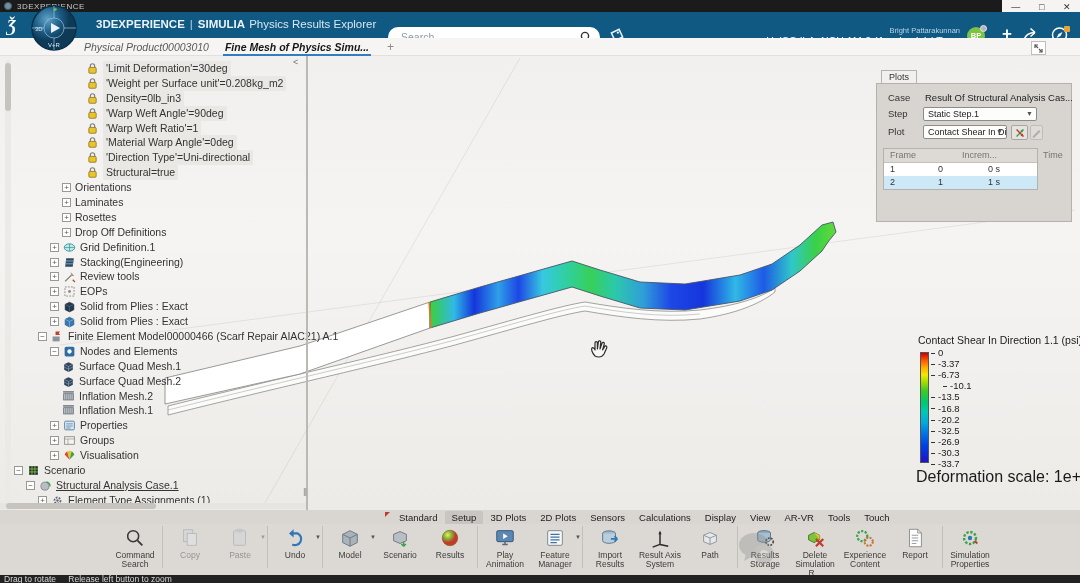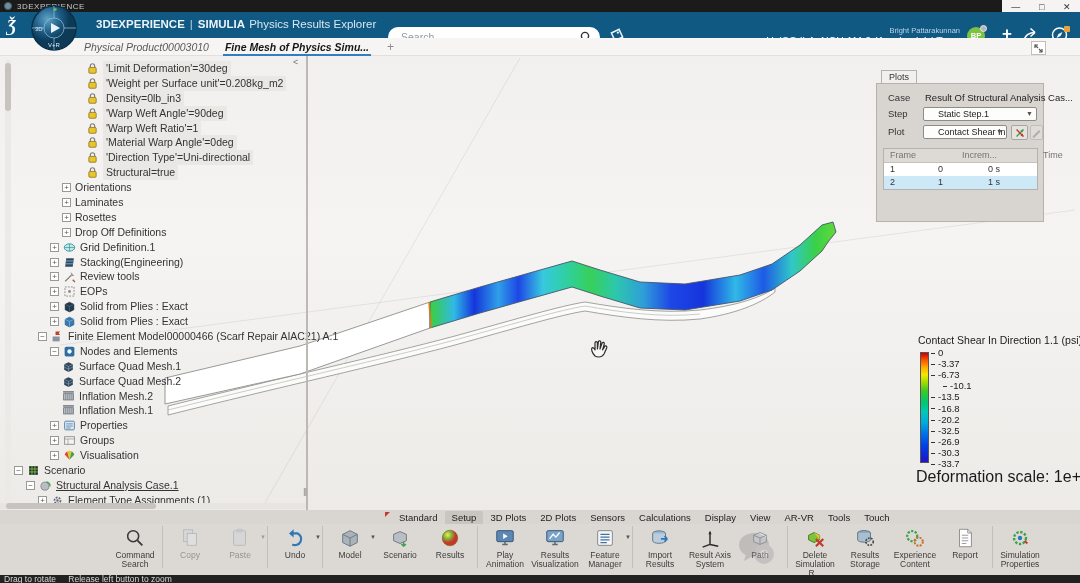--- a/index.html
+++ b/index.html
@@ -72,27 +72,27 @@
   #hscroll { position:absolute; left:0px; top:447px; width:306px; height:6px; background:#e7e5e2; }
   #hscroll .thumb { position:absolute; left:6px; width:150px; height:6px; background:#c7c4c0; border-radius:3px; }
   #splitter { position:absolute; left:306px; top:0; width:2px; height:454px; background:#bcb9b5; }
   #splitchev { position:absolute; left:293px; top:1px; font-size:9px; color:#777; }
   #splitgrip { position:absolute; left:303px; top:430px; width:8px; height:14px; color:#8f8d89; font-size:10px; line-height:14px; }
 
   
   #plotspanel { position:absolute; left:876px; top:14px; width:168px; height:152px; }
   #plotstab { position:absolute; left:5px; top:0; width:36px; height:14px; background:#f1f0ee;
     border:1px solid #b5b2ae; border-bottom:none; font-size:9px; color:#333; text-align:center; line-height:13px; }
-  #plotsbody { position:absolute; left:0; top:13px; width:168px; height:139px; background:#d8d5d1;
+  #plotsbody { position:absolute; left:0; top:13px; width:196px; height:139px; background:#d8d5d1;
     border:1px solid #b5b2ae; }
   .prow { position:absolute; left:0; width:168px; height:14px; font-size:9.5px; color:#333; }
   .prow .plabel { position:absolute; left:11px; top:1px; }
   .prow .pvalue { position:absolute; left:48px; top:1px; color:#222; white-space:nowrap; }
   .pselect { position:absolute; left:46px; top:0; height:14px; background:#fdfdfc; border:1px solid #8e8c88;
-    border-radius:2px; font-size:9px; color:#222; line-height:12px; padding-left:14px; white-space:nowrap; overflow:hidden; }
+    border-radius:2px; font-size:9px; color:#222; line-height:12px; padding-left:4px; white-space:nowrap; overflow:hidden; }
   .pselect .arr { position:absolute; right:3px; top:0; font-size:7px; color:#555; }
   .pbtn { position:absolute; top:0; height:15px; background:#e5e3df; border:1px solid #a9a6a2; border-radius:2px;
     display:flex; align-items:center; justify-content:center; }
   #plotstable { position:absolute; left:6px; top:64px; width:155px; background:#fff; border:1px solid #b5b2ae;
     font-size:9px; color:#333; }
   #plotstable .hrow { display:flex; background:#dddad6; color:#77736e; border-bottom:1px solid #c5c2be;gap:40px; }
   #plotstable .cell { height:13px; line-height:13px; padding-left:6px; }
   #plotstable .c0 { width:48px; } #plotstable .c1 { width:50px; } #plotstable .c2 { width:55px; }
   #plotstable .drow { display:flex; background:#fff; }
   #plotstable .drow.sel { background:#cde9f7; }
@@ -717,30 +717,20 @@
               <rect x="3" y="4" width="18" height="12" rx="1.5" fill="#5b87b5" stroke="#32516f"></rect>
               <path d="M10 7 L15 10 L10 13 Z" fill="#fff"></path>
               <path d="M9 19 h6 M12 16 v3" stroke="#5a6a78" stroke-width="1.6"></path>
             </svg>
           </div>
           <div class="tlab">Play Animation</div>
         </div>
         <div class="tbtn">
           <div class="tico">
             <svg viewBox="0 0 24 24">
-              <rect x="3" y="4" width="18" height="12" rx="1.5" fill="#7aa3c8" stroke="#32516f"></rect>
-              <path d="M6 13 L10 8 L13 11 L17 6" stroke="#fff" stroke-width="1.4" fill="none"></path>
-              <path d="M9 19 h6 M12 16 v3" stroke="#5a6a78" stroke-width="1.6"></path>
-            </svg>
-          </div>
-          <div class="tlab">Results Visualization ...</div>
-        </div>
-        <div class="tbtn">
-          <div class="tico">
-            <svg viewBox="0 0 24 24">
               <rect x="4" y="4" width="16" height="16" rx="1.5" fill="#f6f6f4" stroke="#7a828a"></rect>
               <path d="M7 8 h10 M7 11 h10 M7 14 h10 M7 17 h7" stroke="#3f74a8" stroke-width="1.4"></path>
             </svg>
           </div>
           <span class="dd">▼</span>
           <div class="tlab">Feature Manager</div>
         </div>
       </div>
       <div class="tsep"></div>
       <div class="tgroup">
@@ -771,36 +761,36 @@
             </svg>
           </div>
           <div class="tlab">Path</div>
         </div>
       </div>
       <div class="tsep"></div>
       <div class="tgroup">
         <div class="tbtn">
           <div class="tico">
             <svg viewBox="0 0 24 24">
+              <ellipse cx="11" cy="6.5" rx="7" ry="2.6" fill="#8fa8bc" stroke="#5a7288"></ellipse>
+              <path d="M4 6.5 V14 a7 2.6 0 0 0 14 0 V6.5" fill="#a9bfd0" stroke="#5a7288"></path>
+              <circle cx="17" cy="16" r="4" fill="none" stroke="#4a4a4a" stroke-width="1.8" stroke-dasharray="2 1.3"></circle>
+            </svg>
+          </div>
+          <div class="tlab">Results Storage</div>
+        </div>
+        <div class="tbtn">
+          <div class="tico">
+            <svg viewBox="0 0 24 24">
               <path d="M5 9 L11 6 L17 9 L17 14 L11 17 L5 14 Z" fill="#7ec23d" stroke="#3f7a1f"></path>
               <path d="M11 6 L17 9 L17 14" fill="#e8c52a"></path>
               <path d="M13 13 L21 21 M21 13 L13 21" stroke="#c4392f" stroke-width="2.4"></path>
             </svg>
           </div>
           <div class="tlab">Delete Simulation R...</div>
-        </div>
-        <div class="tbtn">
-          <div class="tico">
-            <svg viewBox="0 0 24 24">
-              <ellipse cx="11" cy="6.5" rx="7" ry="2.6" fill="#8fa8bc" stroke="#5a7288"></ellipse>
-              <path d="M4 6.5 V14 a7 2.6 0 0 0 14 0 V6.5" fill="#a9bfd0" stroke="#5a7288"></path>
-              <circle cx="17" cy="16" r="4" fill="none" stroke="#4a4a4a" stroke-width="1.8" stroke-dasharray="2 1.3"></circle>
-            </svg>
-          </div>
-          <div class="tlab">Results Storage</div>
         </div>
         <div class="tbtn">
           <div class="tico">
             <svg viewBox="0 0 24 24">
               <circle cx="9" cy="10" r="5.5" fill="none" stroke="#3aa34a" stroke-width="2.4" stroke-dasharray="2.4 1.6"></circle>
               <circle cx="16" cy="16" r="4.5" fill="none" stroke="#c4702f" stroke-width="2.2" stroke-dasharray="2.2 1.4"></circle>
             </svg>
           </div>
           <div class="tlab">Experience Content</div>
         </div>

